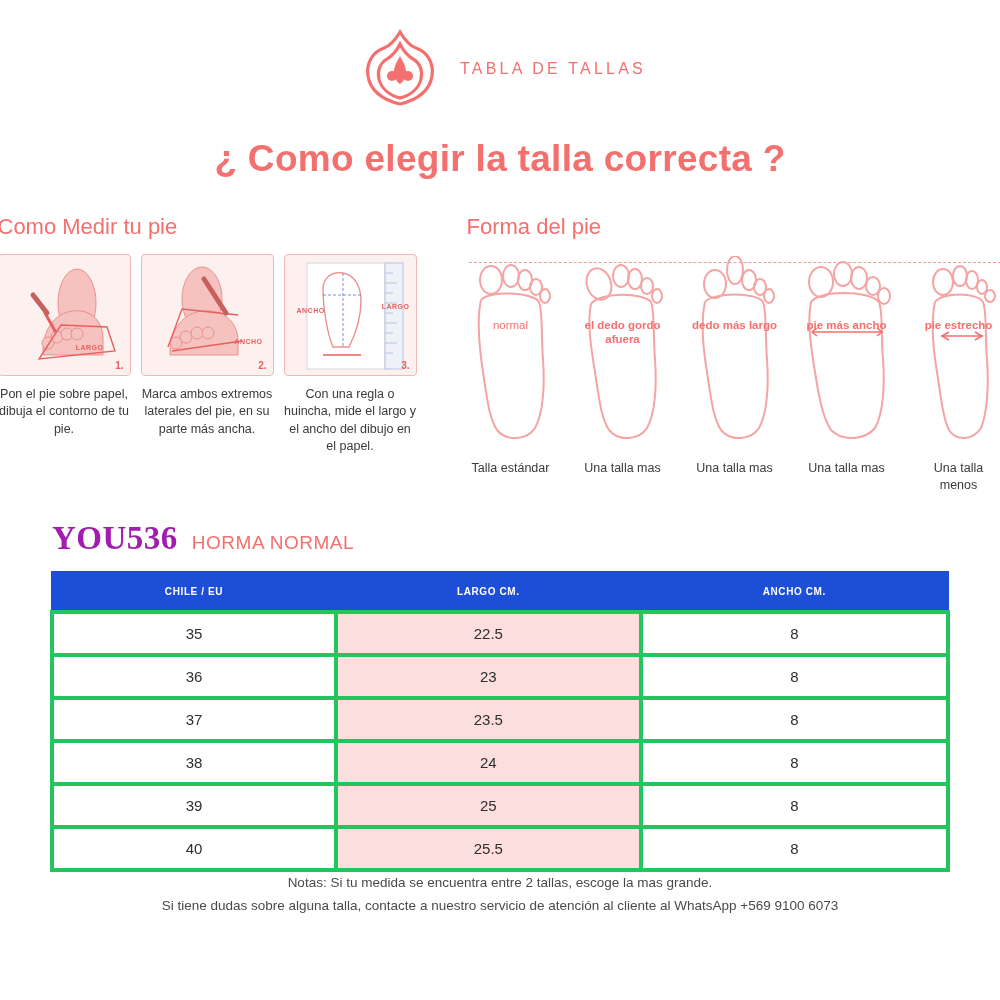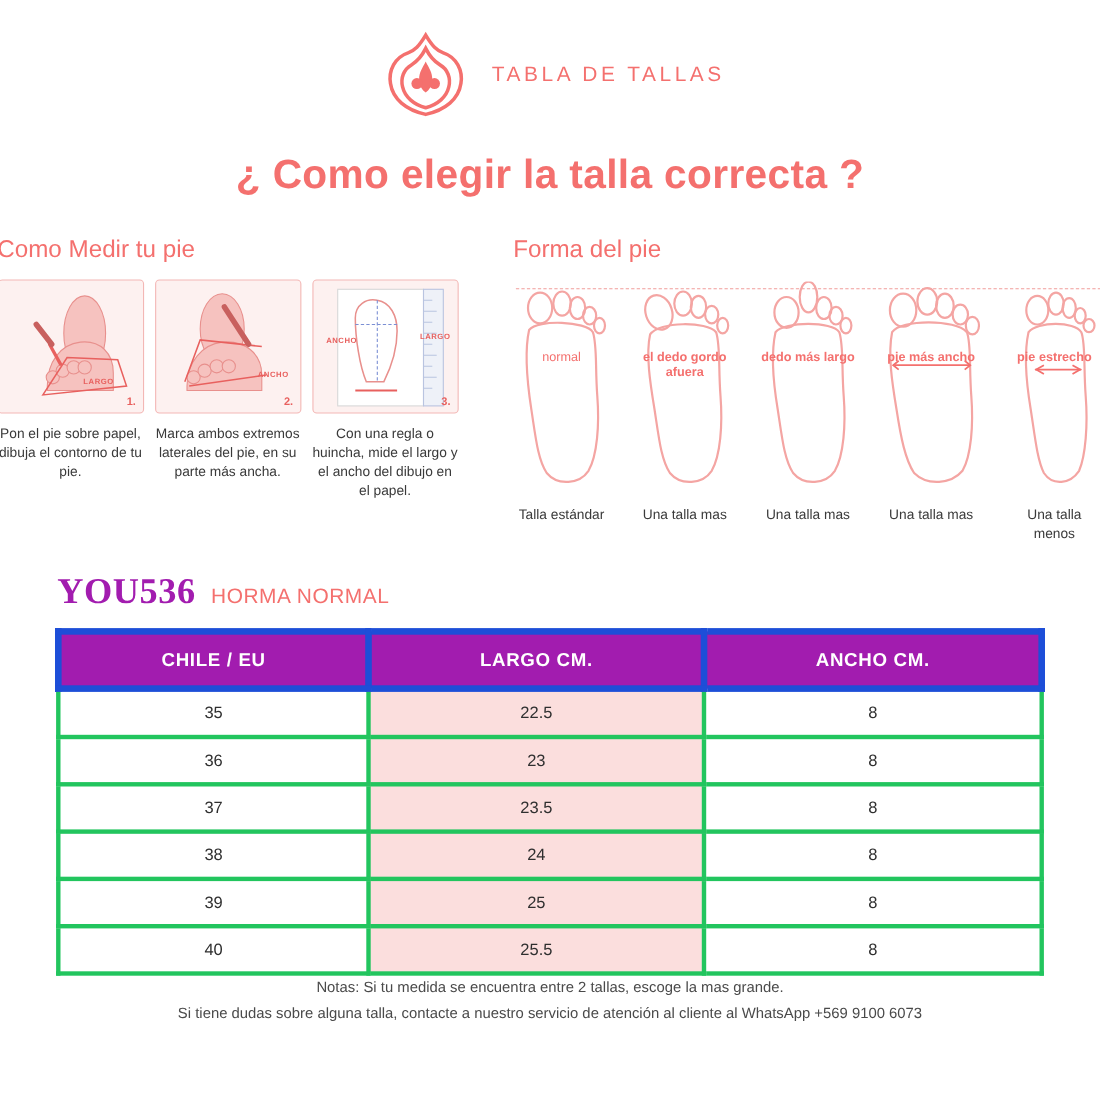--- a/index.html
+++ b/index.html
@@ -26,21 +26,21 @@
   .logo-mark { width: 92px; height: 82px; }
   .logo-text-wrap { display: flex; flex-direction: column; align-items: center; }
   .logo-word {
     font-size: 54px;
     font-weight: bold;
     color: #f4706e;
     letter-spacing: 1px;
     line-height: 0.98;
   }
   .logo-sub {
-    font-size: 19px;
+    font-size: 16px;
     letter-spacing: 3.2px;
     color: #f4706e;
     margin-top: 4px;
   }
 
   .main-title {
     text-align: center;
     font-size: 37px;
     font-weight: bold;
     color: #f4706e;
@@ -155,27 +155,27 @@
   }
 
   
   table.sizes {
     margin: 14px auto 0 auto;
     width: 900px;
     border-collapse: collapse;
     background: #fff;
   }
   table.sizes th {
-    background: #a21caf;
+    background: #1d4ed8;
     color: #ffffff;
-    font-size: 17px;
+    font-size: 10px;
     font-weight: bold;
     letter-spacing: 0.6px;
     padding: 13px 0;
-    border: 6px solid #1d4ed8;
+    border: 2px solid #1d4ed8;
   }
   table.sizes td {
     text-align: center;
     font-size: 15px;
     color: #2f2f2f;
     padding: 11px 0;
     border: 4px solid #22c55e;
   }
   table.sizes td.hl { background: #fbdedd; }
 

